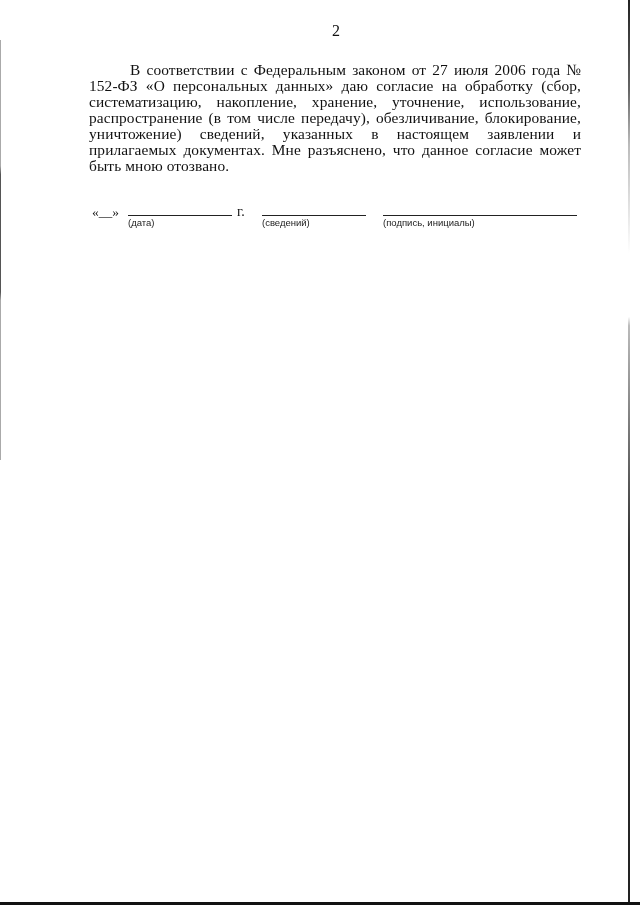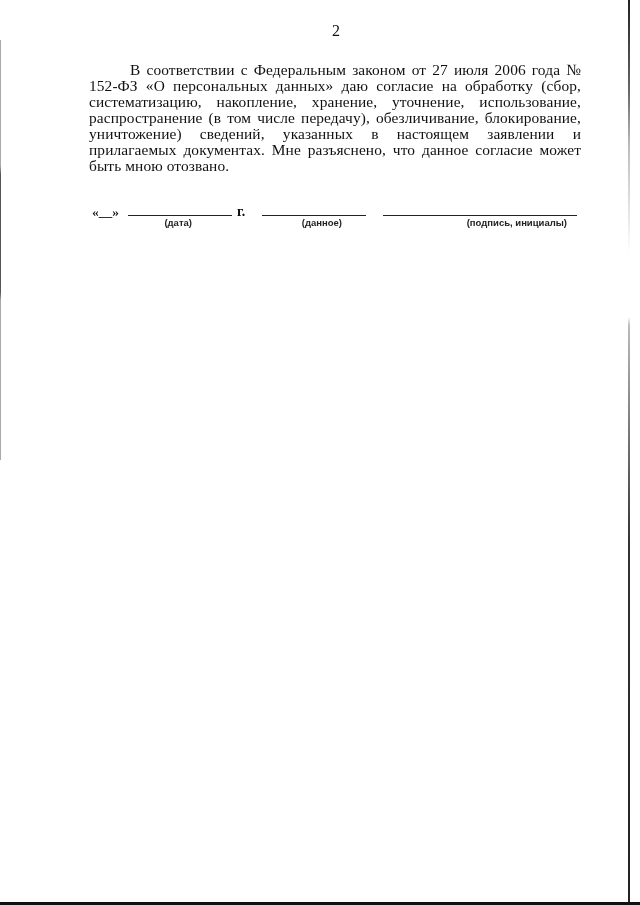--- a/index.html
+++ b/index.html
@@ -35,21 +35,20 @@
       margin: 0;
       letter-spacing: 0.1px;
     }
     .signature-row {
       position: absolute;
       top: 204px;
       left: 0;
       width: 520px;
       height: 30px;
       font-size: 14px;
-      font-weight: bold;
     }
     .sig-quote {
       position: absolute;
       left: 92px;
       top: 0;
       font-size: 13.5px;
       font-family: "Liberation Serif", serif;
     }
     .sig-line {
       position: absolute;
@@ -64,21 +63,21 @@
       position: absolute;
       left: 237px;
       top: 0;
       font-size: 14px;
     }
     .sig-label {
       position: absolute;
       top: 13px;
       font-family: "Liberation Sans", "DejaVu Sans", sans-serif;
       font-size: 9.5px;
-      text-align: right;
+      text-align: left;
       color: #222;
     }
     .sig-label.date { left: 128px; width: 64px; }
     .sig-label.sign { left: 262px; width: 80px; }
     .sig-label.name { left: 383px; width: 184px; }
     .edge-left {
       position: absolute;
       left: 0;
       top: 40px;
       width: 1px;
@@ -113,15 +112,15 @@
 
 <p class="paragraph">В соответствии с Федеральным законом от 27 июля 2006 года № 152-ФЗ «О персональных данных» даю согласие на обработку (сбор, систематизацию, накопление, хранение, уточнение, использование, распространение (в том числе передачу), обезличивание, блокирование, уничтожение) сведений, указанных в настоящем заявлении и прилагаемых документах. Мне разъяснено, что данное согласие может быть мною отозвано.</p>
 
 <div class="signature-row">
   <span class="sig-quote">«__»</span>
   <div class="sig-line date"></div>
   <span class="sig-year">г.</span>
   <div class="sig-line sign"></div>
   <div class="sig-line name"></div>
   <span class="sig-label date">(дата)</span>
-  <span class="sig-label sign">(данное)</span>
+  <span class="sig-label sign">(сведений)</span>
   <span class="sig-label name">(подпись, инициалы)</span>
 </div>
 
 </body></html>

